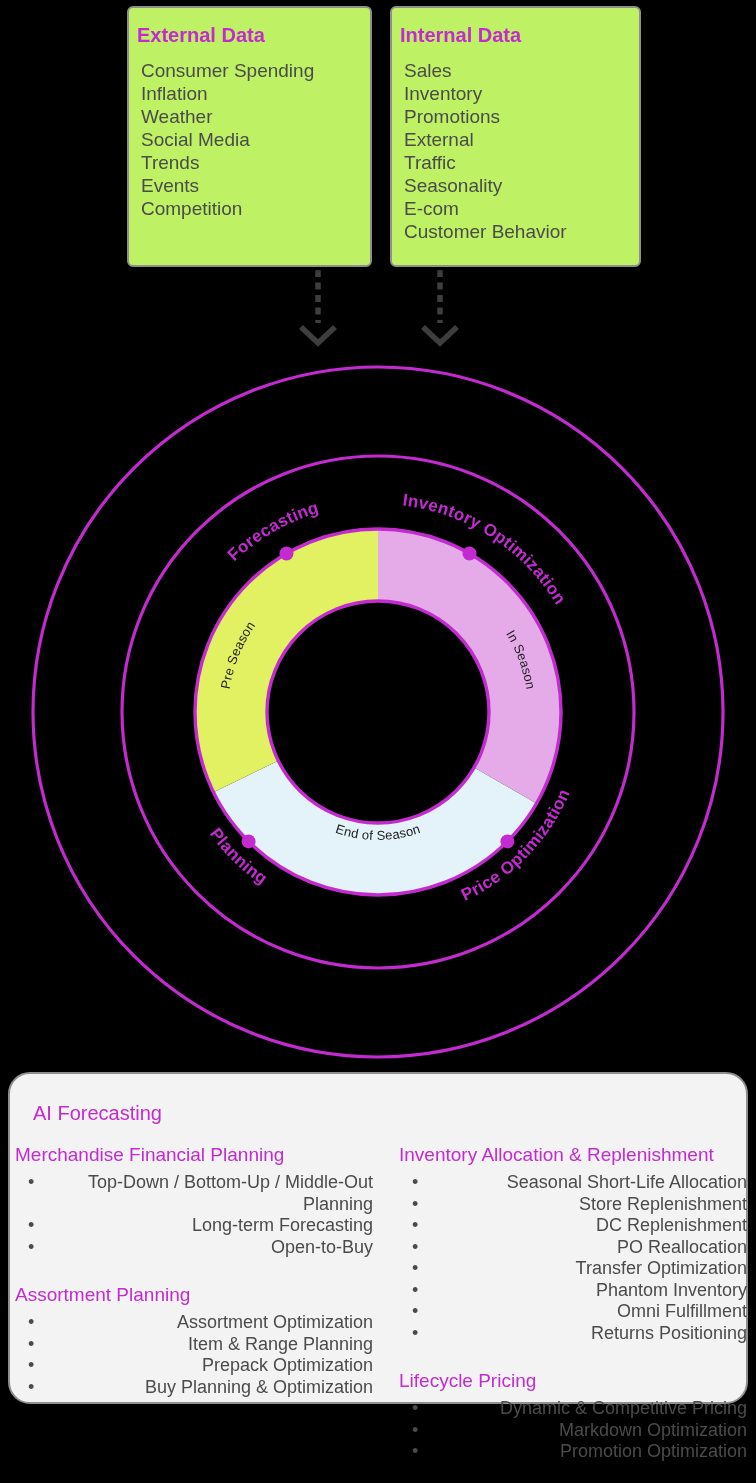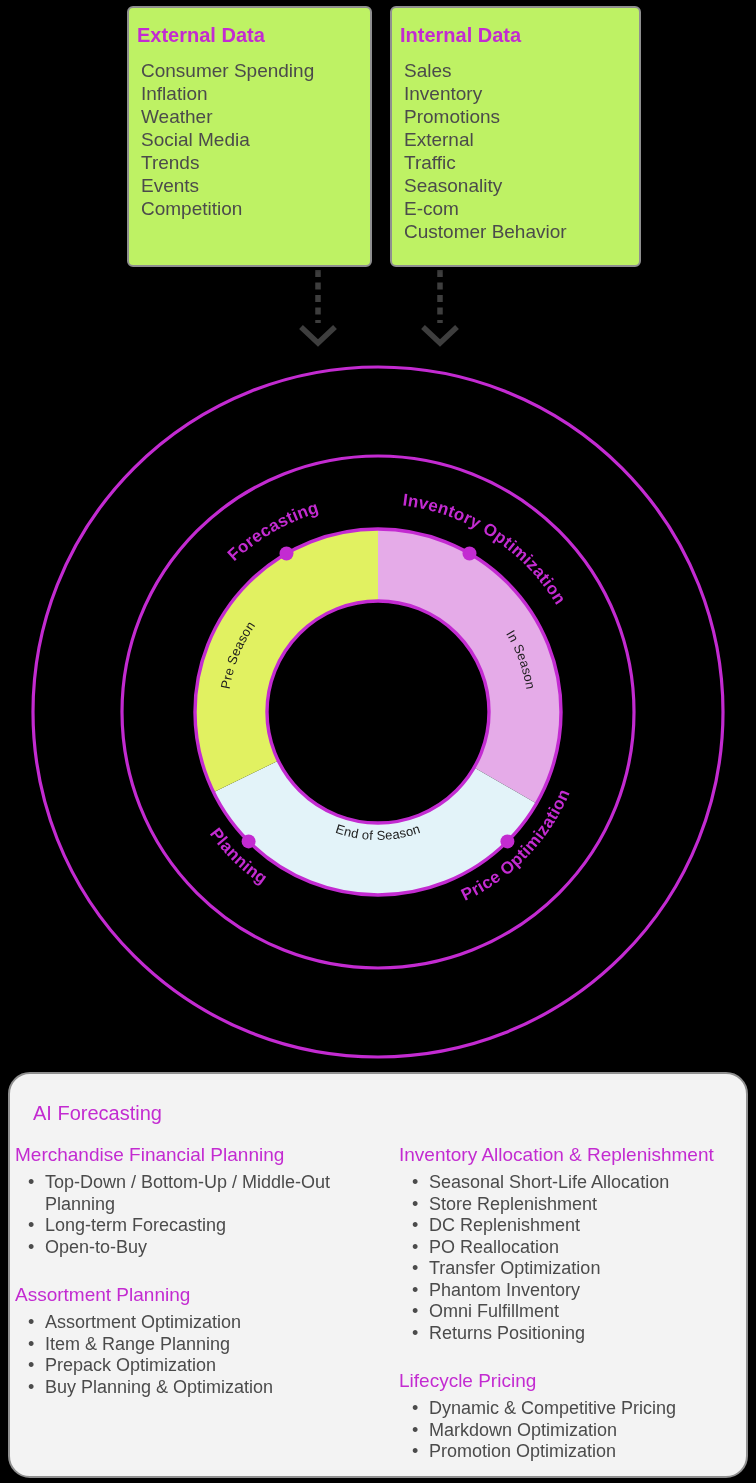--- a/index.html
+++ b/index.html
@@ -15,32 +15,32 @@
   .card{
     position:absolute;background:#bef264;border:2px solid #8f8f8f;border-radius:6px;
     box-shadow:0 2px 4px rgba(0,0,0,.55);text-align:left;color:#4b4b4b;box-sizing:border-box;
   }
   .card-external{left:127px;top:6px;width:245px;height:261px;}
   .card-internal{left:390px;top:6px;width:251px;height:261px;}
   .card h2{margin:15px 8px 10px;font-size:20px;line-height:24px;color:#c32bd1;font-weight:700;}
   .card ul{list-style:none;margin:12px;padding:0;font-size:19px;line-height:23px;}
 
   .panel{
-    position:absolute;left:8px;top:1072px;width:740px;height:406px;box-sizing:border-box;
+    position:absolute;left:8px;top:1072px;width:740px;height:332px;box-sizing:border-box;
     background:#f3f3f3;border:2px solid #8f8f8f;border-radius:22px;
     box-shadow:0 2px 4px rgba(0,0,0,.55);color:#4b4b4b;
   }
   .panel-title{position:absolute;left:23px;top:28px;font-size:20px;color:#c32bd1;font-weight:400;}
   .panel-col{position:absolute;top:70px;}
   .col-left{left:5px;width:358px;}
   .col-right{left:389px;width:348px;}
   .section + .section{margin-top:26px;}
   .section h3{font-size:19px;font-weight:400;color:#c32bd1;margin:0 0 6px;}
   .section ul{list-style:none;margin:0;padding:0;font-size:18px;line-height:21.5px;color:#4b4b4b;}
-  .section li{padding-left:30px;position:relative;}
+  .section li{padding-left:30px;position:relative;text-align:right;}
   .section li::before{content:"\2022";position:absolute;left:13px;}
 </style>
 </head>
 <body>
 
 <svg class="diagram" width="756" height="1483" viewBox="0 0 756 1483">
   <defs>
     <path id="arcForecasting" d="M 180.2 647.7 A 208 208 0 0 1 421.2 508.5"></path>
     <path id="arcInvOpt" d="M 310.3 515.3 A 208 208 0 0 1 585.2 693.9"></path>
     <path id="arcPriceOpt" d="M 363.5 919.5 A 208 208 0 0 0 584.9 690.3"></path>

